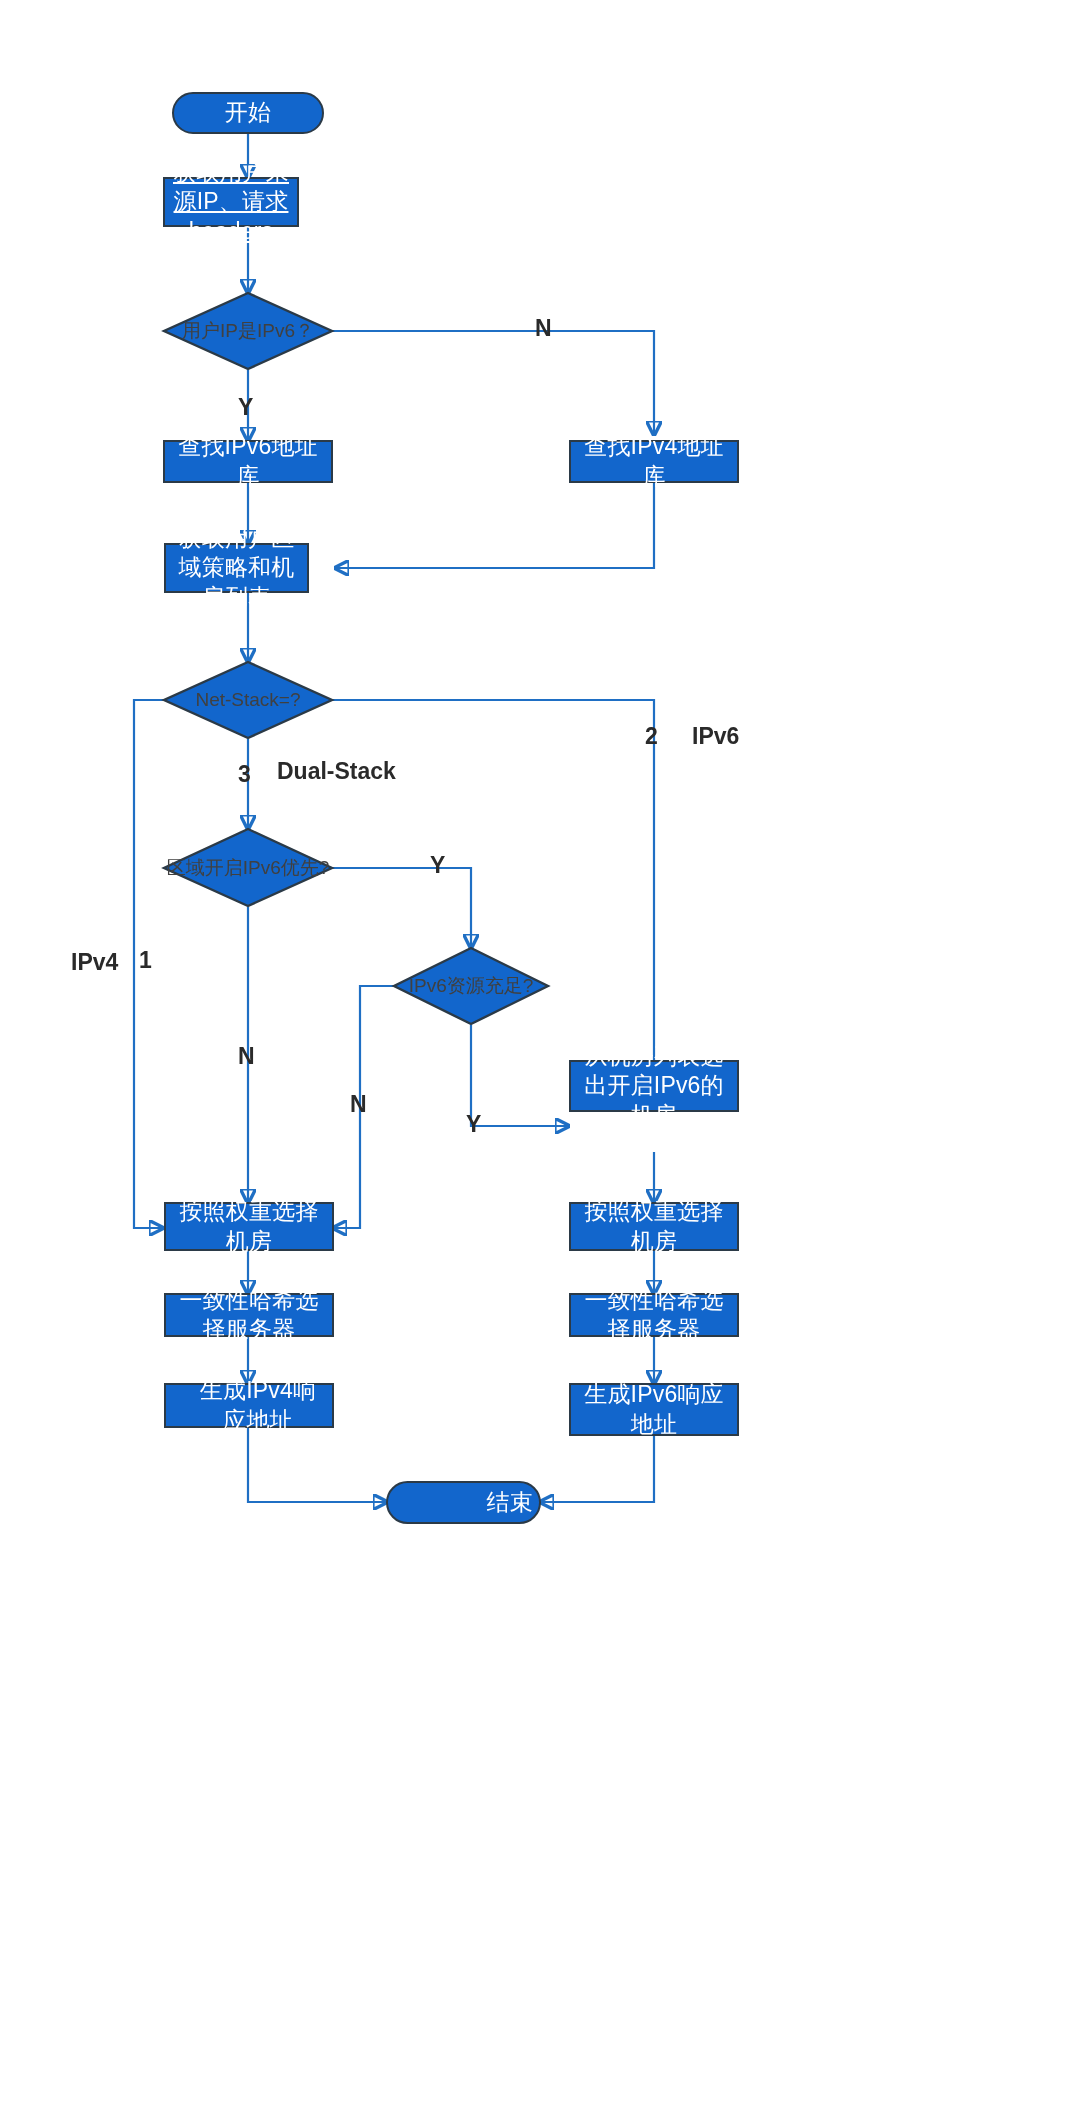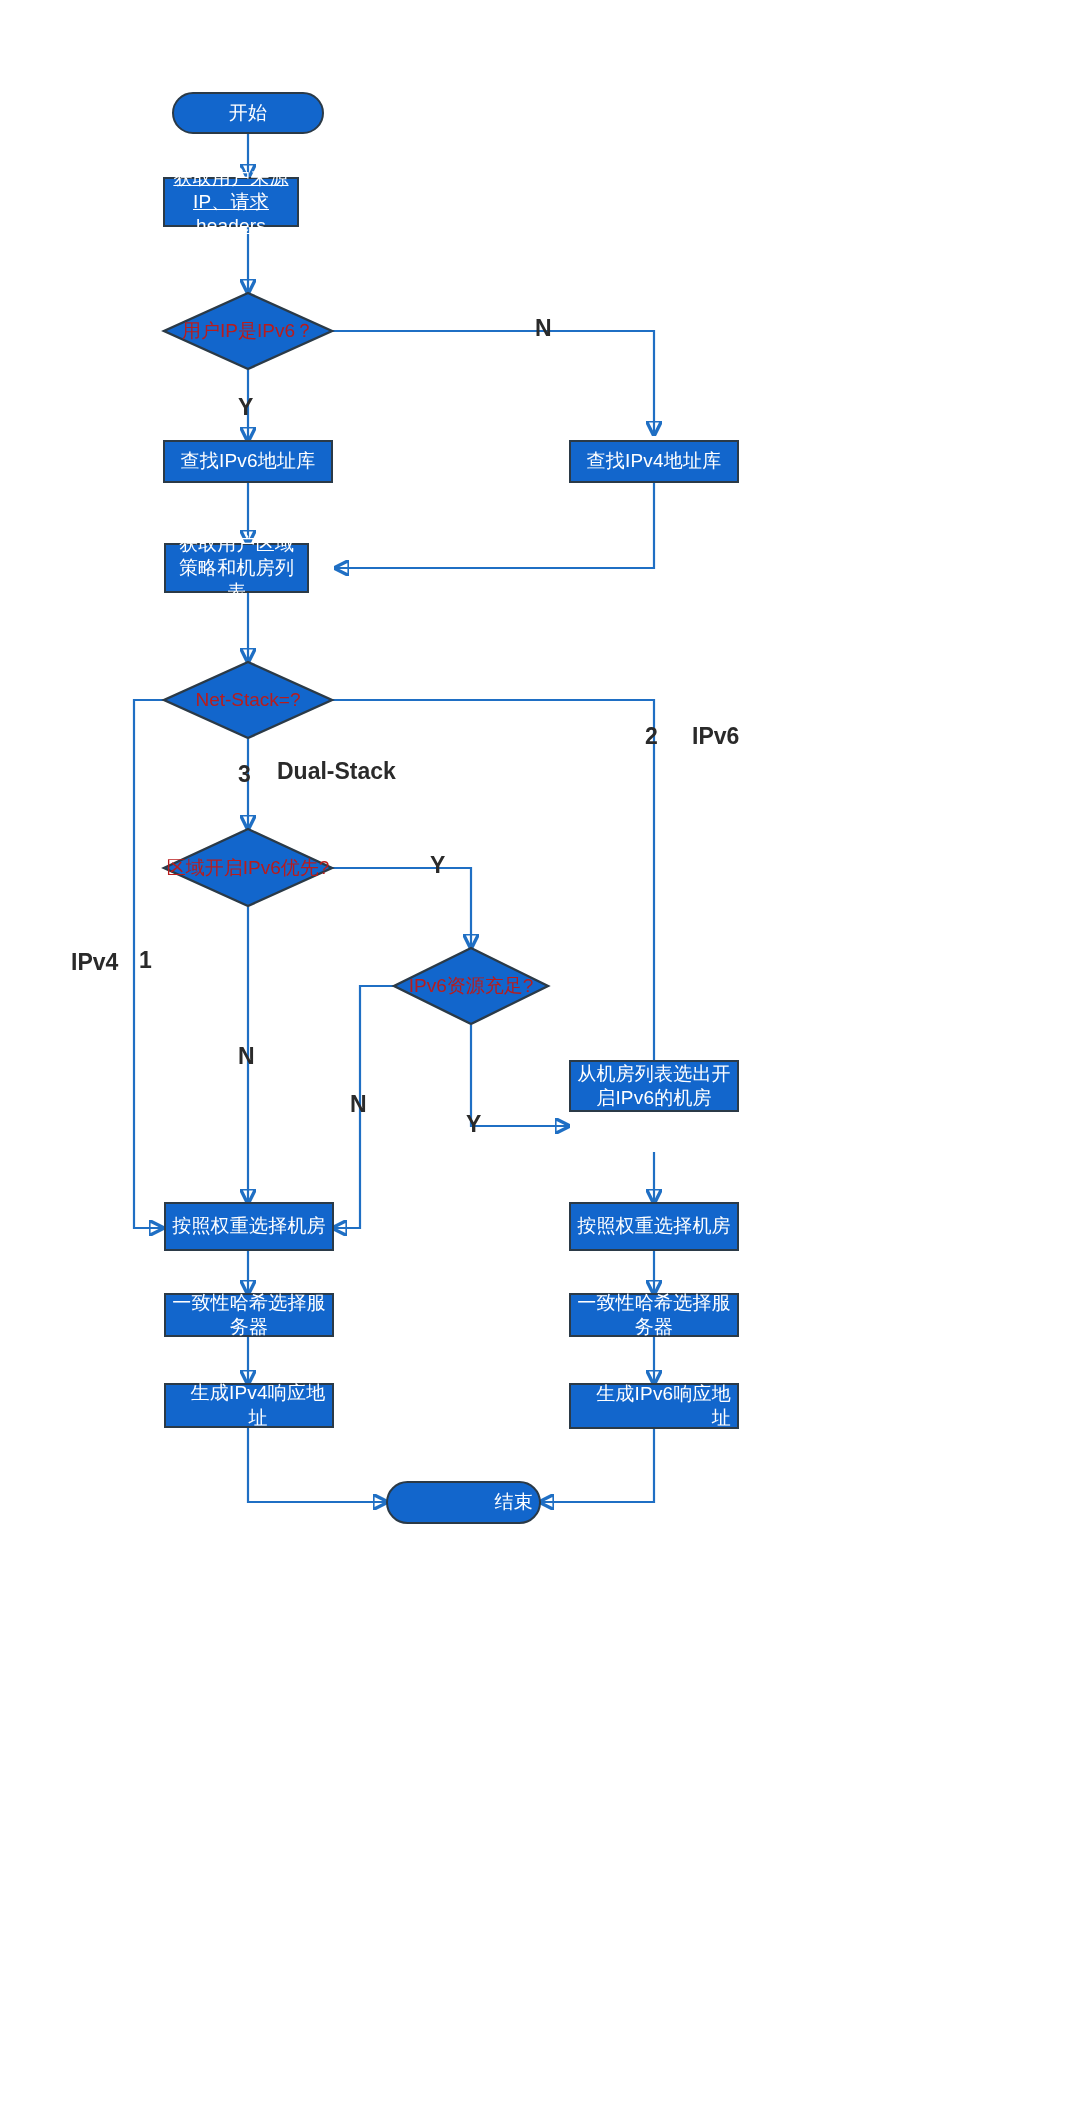--- a/index.html
+++ b/index.html
@@ -23,21 +23,21 @@
   .node {
     position: absolute;
     box-sizing: border-box;
     background: #1266cc;
     border: 2px solid #2b3a47;
     color: #ffffff;
     display: flex;
     align-items: center;
     justify-content: center;
     text-align: center;
-    font-size: 19px;
+    font-size: 23px;
     line-height: 1.28;
     letter-spacing: 0.2px;
     padding: 2px 6px;
   }
   .node.terminal {
     border-radius: 28px;
     border: 2px solid #2b3a47;
   }
   .diamond-wrap {
     position: absolute;
@@ -48,21 +48,21 @@
     overflow: visible;
   }
   .diamond-label {
     position: absolute;
     left: 0; top: 0;
     width: 100%;
     height: 100%;
     display: flex;
     align-items: center;
     justify-content: center;
-    color: #b91c1c;
+    color: #404040;
     font-size: 19px;
     text-align: center;
     pointer-events: none;
     white-space: nowrap;
   }
   .edge-label {
     position: absolute;
     color: #2a2a2a;
     font-size: 23px;
     font-weight: bold;
@@ -202,21 +202,21 @@
   </div>
 
   <div class="node" style="left:569px; top:1293px; width:170px; height:44px;">
     <span>一致性哈希选择服务器</span>
   </div>
 
   <div class="node" style="left:164px; top:1383px; width:170px; height:45px;padding-left:24px;">
     <span>生成IPv4响应地址</span>
   </div>
 
-  <div class="node" style="left:569px; top:1383px; width:170px; height:46px;text-align:right;">
+  <div class="node" style="left:569px; top:1383px; width:170px; height:53px;">
     <span>生成IPv6响应地址</span>
   </div>
 
   <div class="node terminal" style="left:386px; top:1481px; width:155px; height:43px; border-radius:22px;justify-content:flex-end;">
     <span>结束</span>
   </div>
 
   <div class="edge-label" style="left:535px; top:315px;">N</div>
 
   <div class="edge-label" style="left:238px; top:394px;">Y</div>

